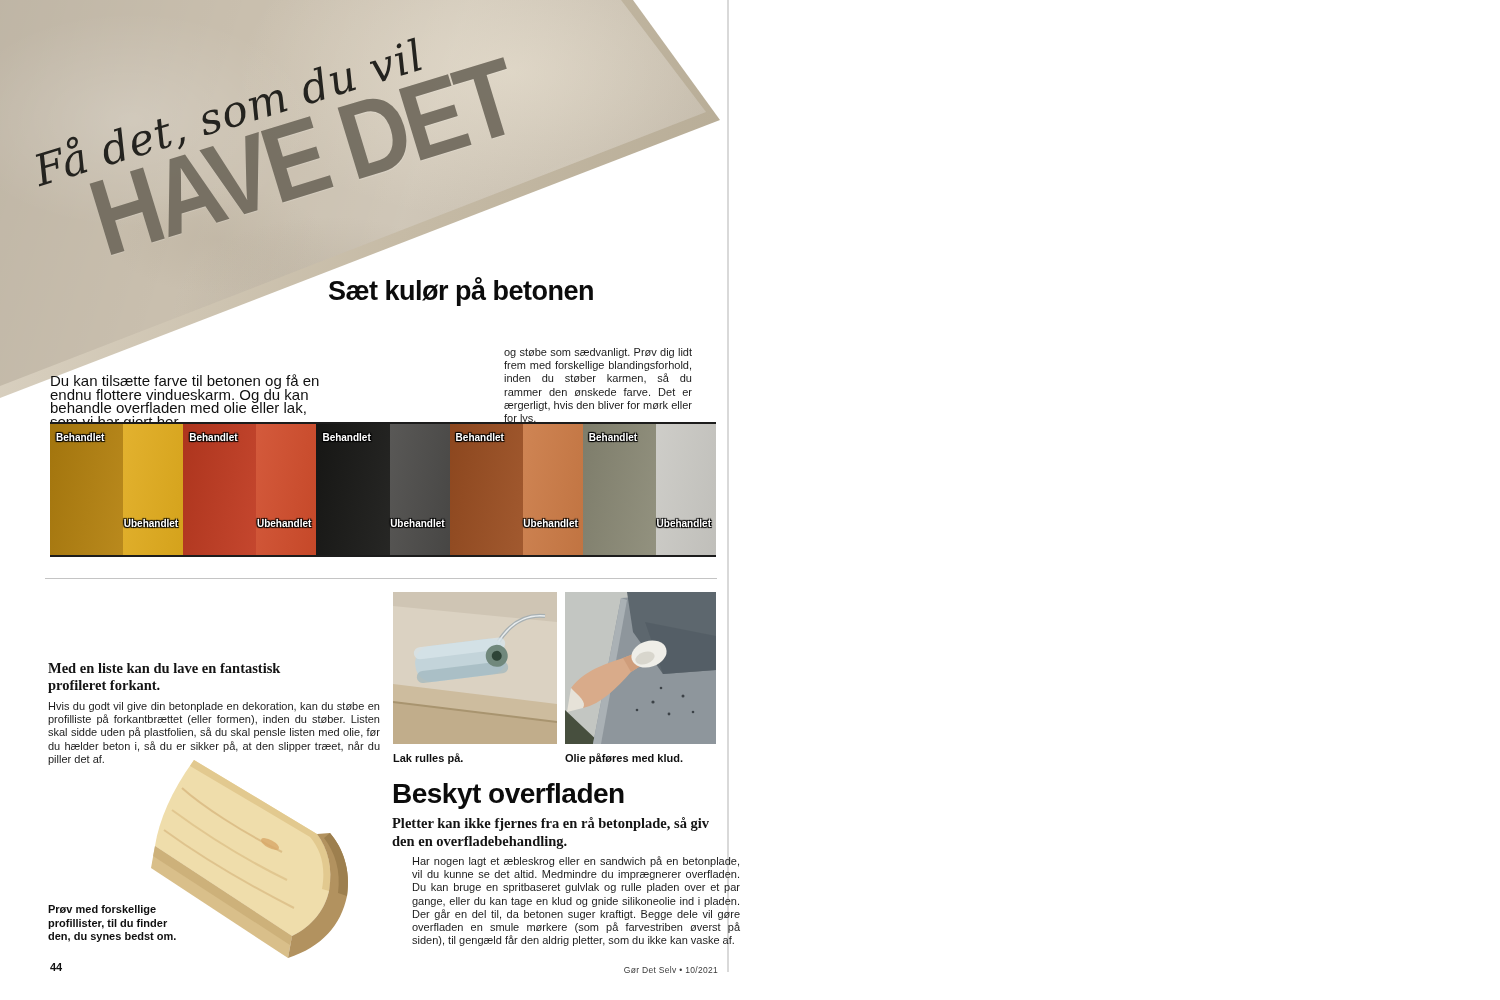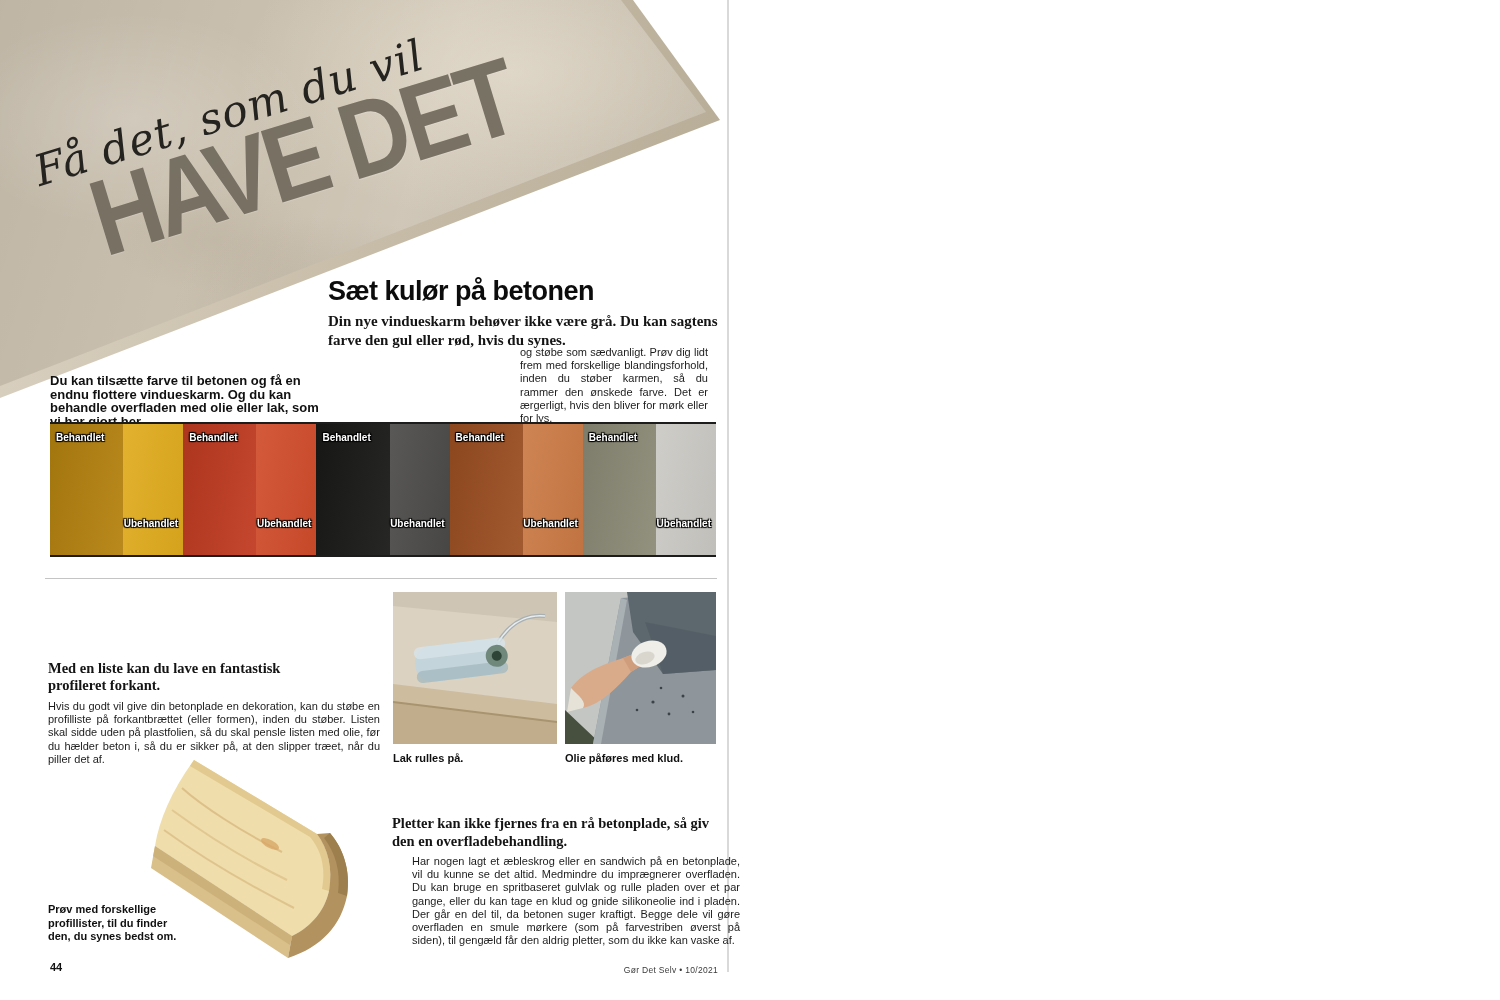--- a/index.html
+++ b/index.html
@@ -38,21 +38,21 @@
     font-family:"Liberation Sans", sans-serif; font-weight:800;
     font-size:100px; line-height:.95; letter-spacing:-5px; white-space:nowrap;
     color:rgba(112,105,92,.93);
     transform:scale(.95,1.08); transform-origin:0 0;
     text-shadow:0 1px 0 rgba(255,255,255,.15);
   }
 
   
   .hero-caption {
     position:absolute; left:50px; top:374px; width:274px;
-    font-size:13px; font-weight:bold; line-height:13.5px; color:#101010;
+    font-size:15px; font-weight:normal; line-height:13.5px; color:#101010;
   }
 
   
   .swatch-strip {
     position:absolute; left:50px; top:422px; width:666px; height:135px;
     display:flex; border-top:2px solid #1c1c1c; border-bottom:2px solid #1c1c1c;
   }
   .swatch-pair { flex:1; display:flex; position:relative; }
   .swatch-half { position:relative; }
   .swatch-treated   { width:55%; background-image:linear-gradient(100deg, rgba(0,0,0,.10), rgba(255,255,255,.06)); }
@@ -71,21 +71,21 @@
 
   
   .heading { position:absolute; font-weight:800; color:#0c0c0c; letter-spacing:-.5px; }
   .standfirst { position:absolute; font-family:"Liberation Serif", serif; font-weight:bold; color:#141414; }
   .bodytext { position:absolute; font-size:11px; line-height:13.2px; color:#1c1c1c; text-align:justify; }
   .caption { position:absolute; font-size:11px; font-weight:bold; color:#101010; }
 
   .color-heading { left:328px; top:276px; font-size:27px;text-align:right; }
   .color-standfirst { left:328px; top:312px; font-size:15px; line-height:19px; width:400px; }
   .color-body-1 { left:328px; top:346px; width:193px; }
-  .color-body-2 { left:520px; top:346px; width:188px; }
+  .color-body-2 { left:504px; top:346px; width:188px; }
 
   .profile-heading { left:48px; top:590px; font-size:30px; line-height:31px; }
   .profile-standfirst { left:48px; top:660px; font-size:14.5px; line-height:17px; width:235px; }
   .profile-body { left:48px; top:700px; width:332px; }
   .profile-body-narrow { left:48px; top:763px; width:94px; font-size:10.5px; line-height:12.6px; text-align:left; }
   .profile-caption { left:48px; top:903px; width:142px; line-height:13.5px; }
 
   .photo { position:absolute; overflow:hidden; }
   .roller-photo { left:393px; top:592px; width:164px; height:152px; }
   .cloth-photo  { left:565px; top:592px; width:151px; height:152px; }
@@ -109,21 +109,20 @@
   <div class="slab-edge"></div>
   <div class="slab-main"></div>
   <div class="hero-text">
     <div class="hero-kicker">Få det, som du vil</div>
     <div class="hero-title">HAVE DET</div>
   </div>
 
   <div class="hero-caption">Du kan tilsætte farve til betonen og få en endnu flottere vindueskarm. Og du kan behandle overfladen med olie eller lak, som vi har gjort her.</div>
 
   <h2 class="heading color-heading">Sæt kulør på betonen</h2>
-  <div class="standfirst color-standfirst">Din nye vindueskarm behøver ikke være grå. Du kan sagtens farve den gul eller rød, hvis du synes.</div>
   <div class="bodytext color-body-2">og støbe som sædvanligt. Prøv dig lidt frem med forskellige blandingsforhold, inden du støber karmen, så du rammer den ønskede farve. Det er ærgerligt, hvis den bliver for mørk eller for lys.</div>
 
   <div class="swatch-strip">
     <div class="swatch-pair">
       <div class="swatch-half swatch-treated" style="background-color: rgb(181, 130, 15);">
         <span class="swatch-label label-treated">Behandlet</span>
       </div>
       <div class="swatch-half swatch-untreated" style="background-color: rgb(224, 171, 29);">
         <span class="swatch-label label-untreated">Ubehandlet</span>
       </div>
@@ -216,19 +215,20 @@
     <path d="M6,96 C20,78 40,72 58,66 L84,56 C90,54 94,60 88,66 L66,80 C52,96 36,112 18,116 Z" fill="#d9ab8a"></path>
     <path d="M58,66 L84,56 C90,54 94,60 88,66 L66,80 Z" fill="#cf9d7b"></path>
     <path d="M6,96 C14,104 22,110 18,116 L2,120 Z" fill="#e6e2d8"></path>
     <ellipse cx="84" cy="62" rx="18" ry="13" fill="#efeee8" transform="rotate(-18 84 62)"></ellipse>
     <ellipse cx="80" cy="66" rx="10" ry="6" fill="#cfccc2" transform="rotate(-18 80 66)" opacity=".7"></ellipse>
   </svg>
 
   <div class="caption roller-caption">Lak rulles på.</div>
   <div class="caption cloth-caption">Olie påføres med klud.</div>
 
+  <h2 class="heading protect-heading">Beskyt overfladen</h2>
   <div class="standfirst protect-standfirst">Pletter kan ikke fjernes fra en rå betonplade, så giv den en overfladebehandling.</div>
   <div class="bodytext protect-body">Har nogen lagt et æbleskrog eller en sandwich på en betonplade, vil du kunne se det altid. Medmindre du imprægnerer overfladen. Du kan bruge en spritbaseret gulvlak og rulle pladen over et par gange, eller du kan tage en klud og gnide silikoneolie ind i pladen. Der går en del til, da betonen suger kraftigt. Begge dele vil gøre overfladen en smule mørkere (som på farvestriben øverst på siden), til gengæld får den aldrig pletter, som du ikke kan vaske af.</div>
 
   <div class="footer-pagenum">44</div>
   <div class="footer-credit">Gør Det Selv • 10/2021</div>
 
 </div>
 
 </body></html>

